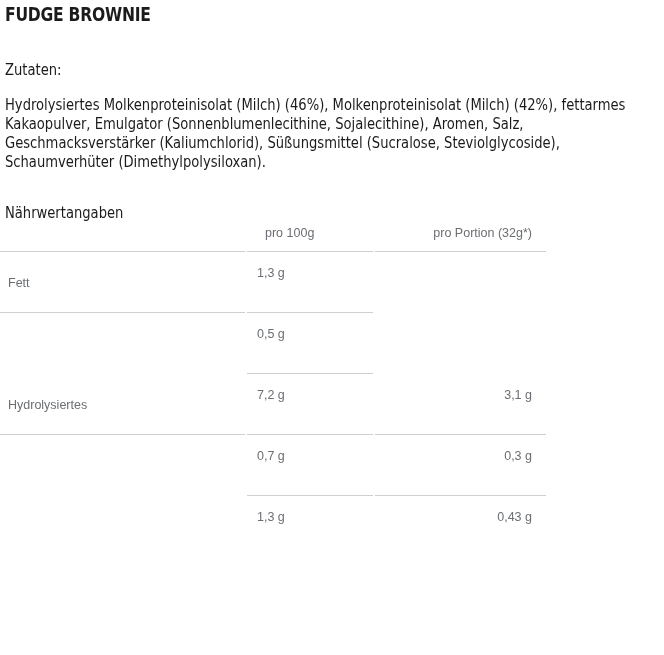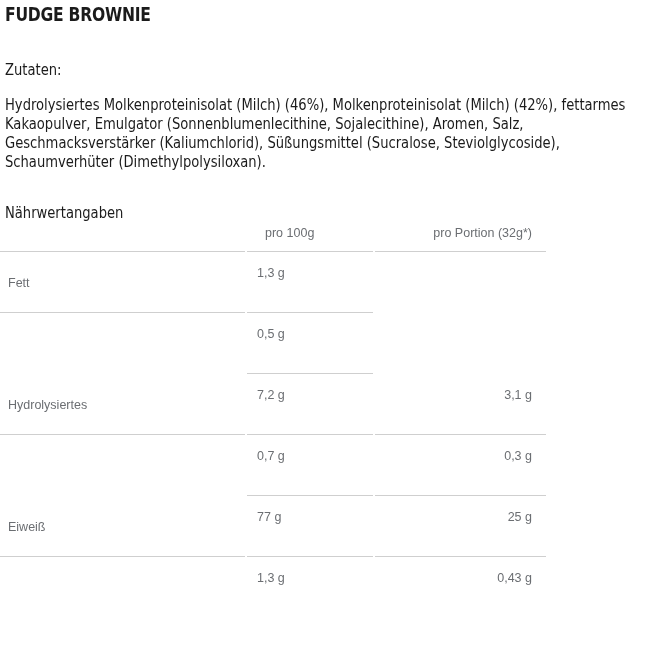--- a/index.html
+++ b/index.html
@@ -74,31 +74,20 @@
 
   <div class="row">
     <div class="cell c2">
         <span class="txt">0,7 g</span>
       </div>
     <div class="cell c3">
         <span class="txt">0,3 g</span>
       </div>
   </div>
 
-  <div class="row">
-    <div class="cell c1">
-        <span class="txt">Eiweiß</span>
-      </div>
-    <div class="cell c2">
-        <span class="txt">77 g</span>
-      </div>
-    <div class="cell c3">
-        <span class="txt">25 g</span>
-      </div>
-  </div>
 
   <div class="row last">
     <div class="cell c1"></div>
     <div class="cell c2">
         <span class="txt">1,3 g</span>
       </div>
     <div class="cell c3">
         <span class="txt">0,43 g</span>
       </div>
   </div>

